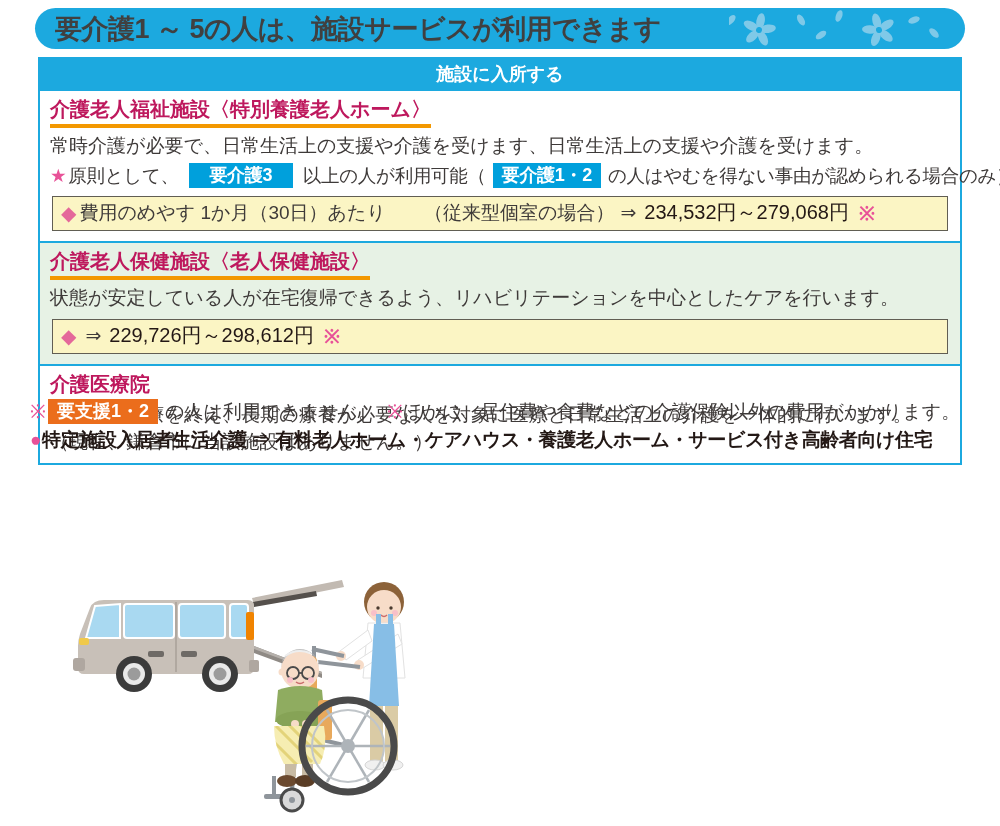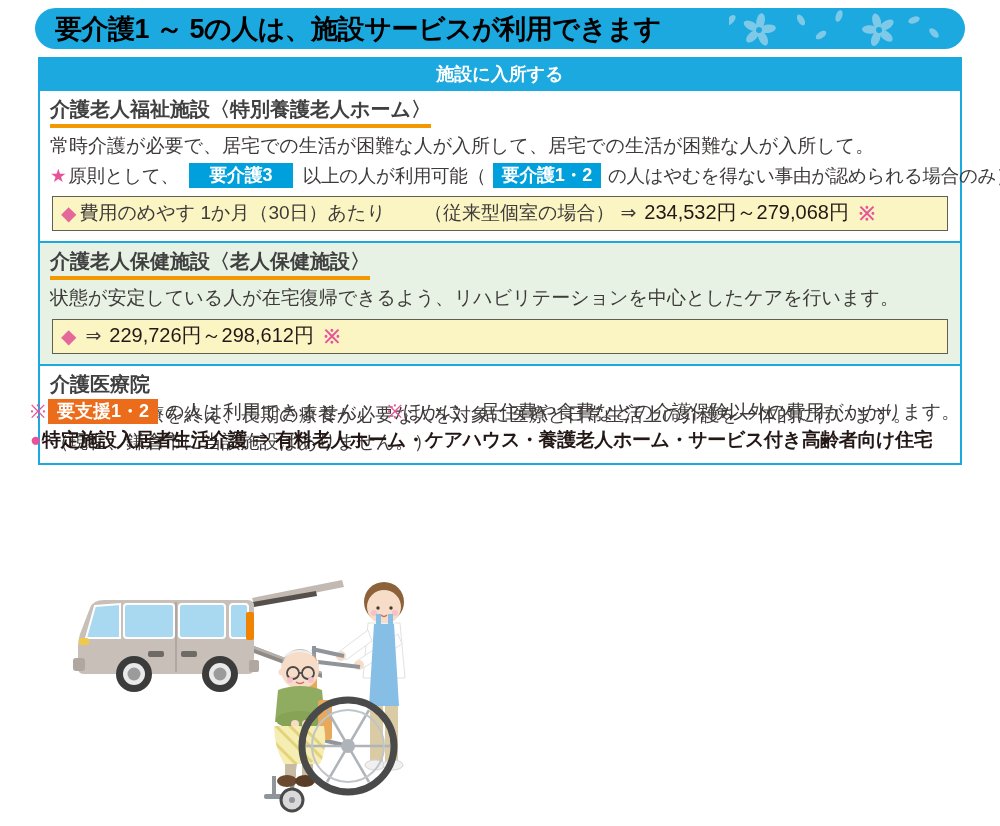--- a/index.html
+++ b/index.html
@@ -7,37 +7,37 @@
     width:1000px; height:826px; background:#ffffff; position:relative;
     font-family:"Liberation Sans", sans-serif; color:#3e3a39; overflow:hidden;
   }
   
   .title-bar {
     position:absolute; left:35px; top:8px; width:930px; height:41px;
     background:#1ca9df; border-radius:21px; overflow:hidden;
   }
   .title-text {
     position:absolute; left:20px; top:0; line-height:42px;
-    font-size:27px; font-weight:bold; color:#000000; letter-spacing:-0.5px; white-space:nowrap;
+    font-size:27px; font-weight:bold; color:#404040; letter-spacing:-0.5px; white-space:nowrap;
   }
   .flowers { position:absolute; right:6px; top:0; }
   
   .facility-table {
     position:absolute; left:38px; top:57px; width:920px;
     border:2px solid #1ca9df; background:#ffffff;
   }
   .table-header {
     background:#1ca9df; color:#ffffff; font-weight:bold; font-size:18px;
     text-align:center; padding:3px 0 5px;
   }
   .section { padding:5px 10px 8px; border-bottom:2px solid #1ca9df; }
   .section:last-child { border-bottom:none; }
   .section.green { background:#e7f2e5; }
   .sec-title {
-    display:inline-block; color:#404040; font-size:20px; font-weight:bold;
+    display:inline-block; color:#be185d; font-size:20px; font-weight:bold;
     border-bottom:4px solid #f39800; padding-bottom:1px; margin-bottom:4px; white-space:nowrap;
   }
   .sec-title.no-underline { border-bottom:none; margin-bottom:2px; }
   .sec-body { font-size:19px; line-height:27px; }
   .rule-line {
     display:flex; align-items:center; font-size:18.5px; letter-spacing:-0.3px;
     margin-top:4px; white-space:nowrap;
   }
   .star-mark { color:#e85298; margin-right:2px; }
   .badge {
@@ -99,21 +99,21 @@
     <use href="#petal" x="0" y="0" transform="translate(185,12) rotate(70)"></use>
     <use href="#petal" x="0" y="0" transform="translate(205,25) rotate(-45)"></use>
   </svg>
 </div>
 
 <div class="facility-table">
   <div class="table-header">施設に入所する</div>
 
   <div class="section">
     <div><span class="sec-title">介護老人福祉施設〈特別養護老人ホーム〉</span></div>
-    <div class="sec-body">常時介護が必要で、居宅での生活が困難な人が入所して、居宅での生活が困難な人が入所して。</div>
+    <div class="sec-body">常時介護が必要で、日常生活上の支援や介護を受けます、日常生活上の支援や介護を受けます。</div>
     <div class="rule-line">
       <span class="star-mark">★</span>
       <span>原則として、</span>
       <span class="badge wide">要介護3</span>
       <span>以上の人が利用可能（</span>
       <span class="badge">要介護1・2</span>
       <span>の人はやむを得ない事由が認められる場合のみ）。</span>
     </div>
     <div class="cost-box">
       <span class="cost-diamond">◆</span>

